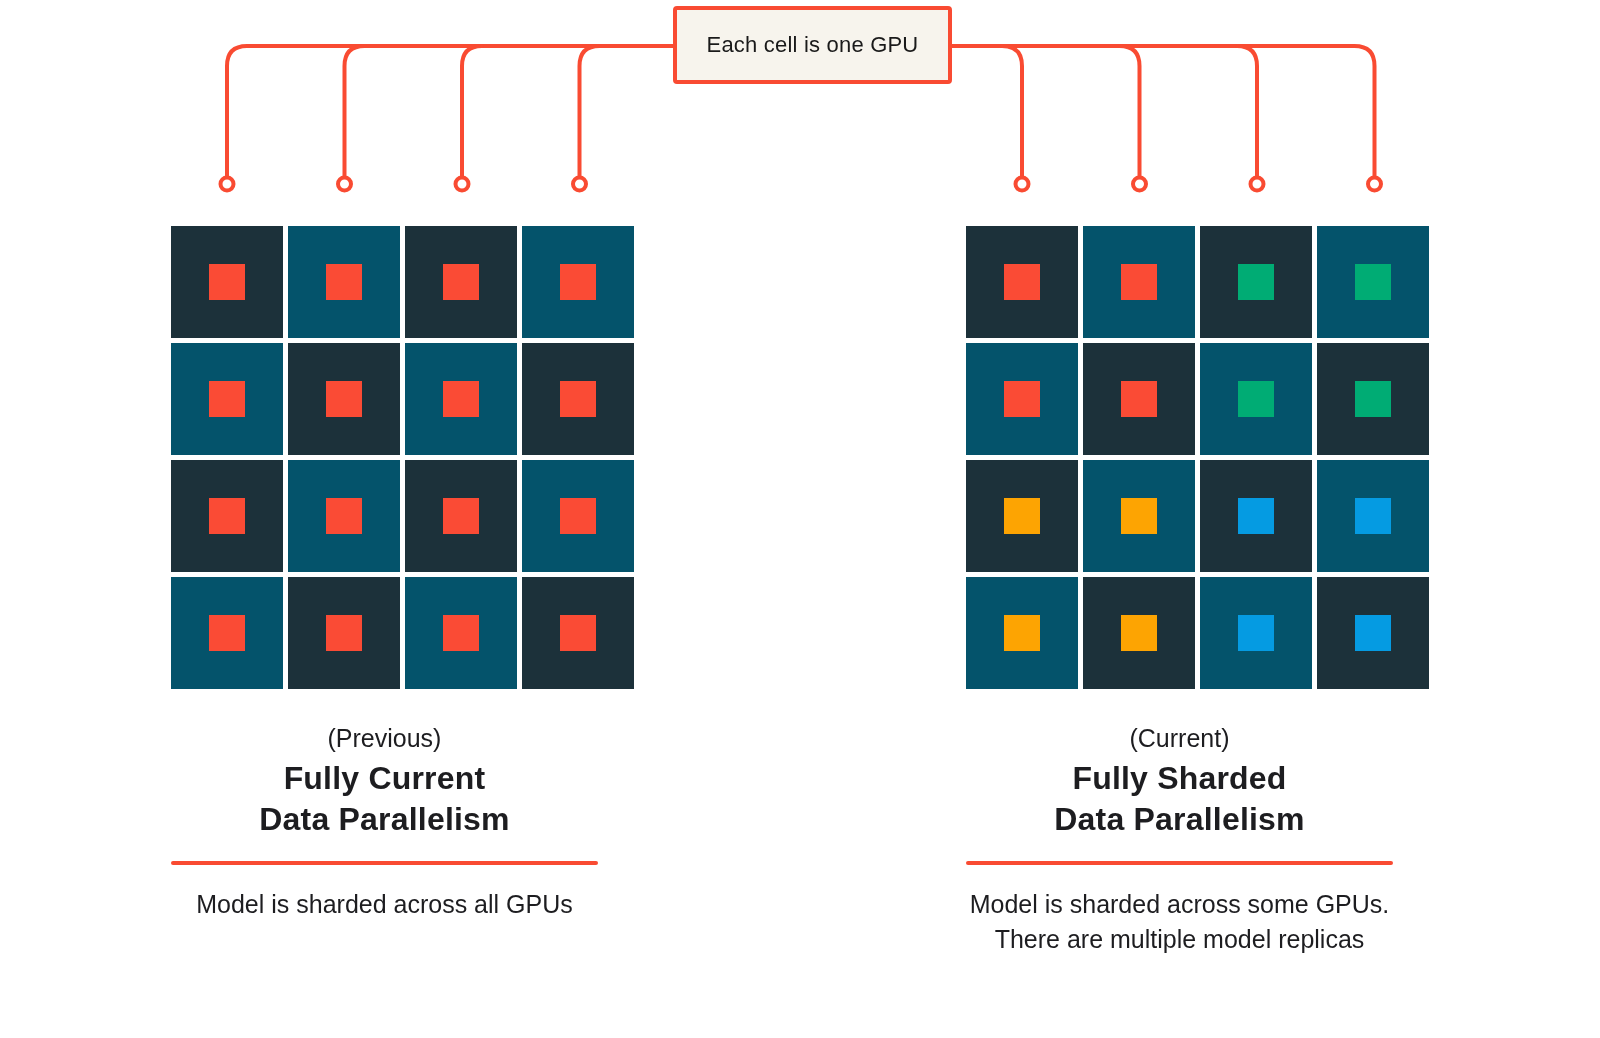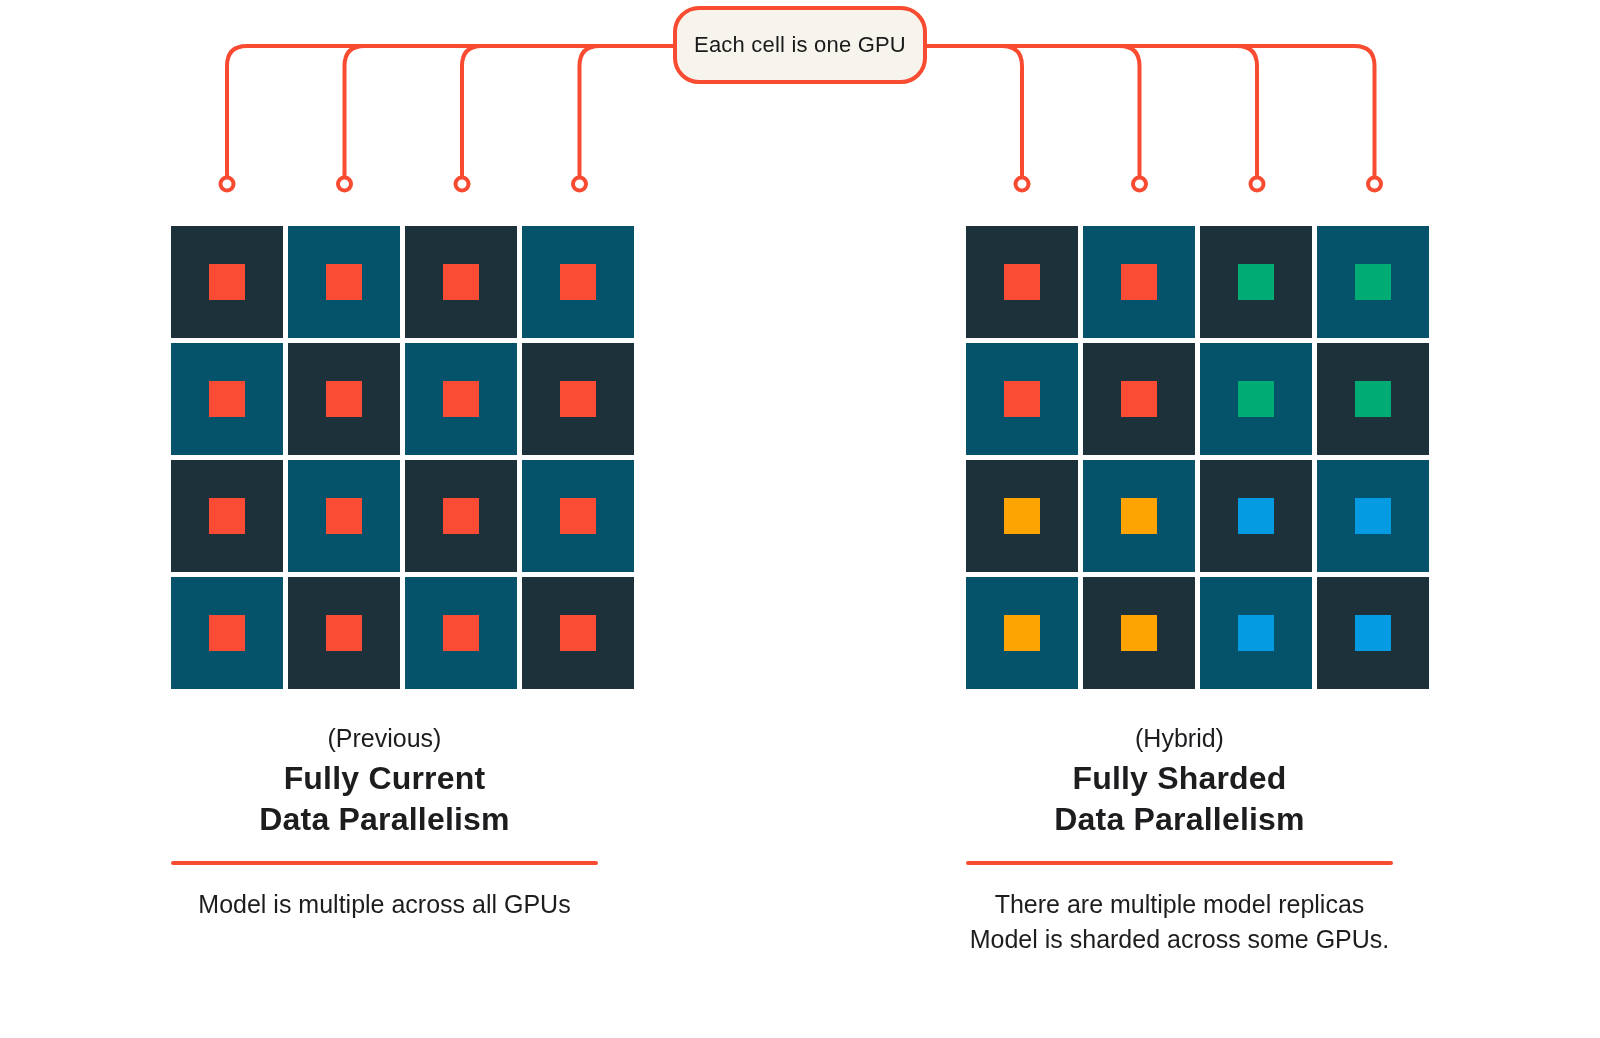--- a/index.html
+++ b/index.html
@@ -12,22 +12,22 @@
   *{box-sizing:border-box;}
   html,body{margin:0;padding:0;background:#ffffff;}
   body{
     width:1600px;height:1038px;position:relative;overflow:hidden;
     font-family:"Liberation Sans","DejaVu Sans",sans-serif;color:var(--text);
   }
   .connector-svg{position:absolute;left:0;top:0;z-index:1;}
   .connector-svg path{fill:none;stroke:var(--accent);stroke-width:4;stroke-linecap:round;}
   .connector-svg circle{fill:#ffffff;stroke:var(--accent);stroke-width:4;}
   .callout{
-    position:absolute;left:673px;top:6px;width:254px;height:78px;z-index:2;
-    background:var(--callout-bg);border:4px solid var(--accent);border-radius:26px;
+    position:absolute;left:673px;top:6px;width:279px;height:78px;z-index:2;
+    background:var(--callout-bg);border:4px solid var(--accent);border-radius:4px;
     display:flex;align-items:center;justify-content:center;
   }
   .callout-label{font-size:22px;letter-spacing:.2px;color:#1a1a1a;}
   .panel{position:absolute;top:226px;width:427px;}
   .panel-left{left:171px;}
   .panel-right{left:966px;}
   .gpu-grid{
     display:grid;grid-template-columns:repeat(4,112px);grid-auto-rows:112px;gap:5px;
     width:463px;height:463px;
   }
@@ -123,21 +123,21 @@
       </div>
     </div>
   <div class="panel-text">
     <div class="panel-tag">(Previous)</div>
     <div class="panel-title">
       <div>Fully Current</div>
       <div>Data Parallelism</div>
     </div>
     <div class="panel-divider"></div>
     <div class="panel-caption">
-      <div>Model is multiple across all GPUs</div>
+      <div>Model is sharded across all GPUs</div>
       <div></div>
     </div>
   </div>
 </section>
 
 <section class="panel panel-right">
   <div class="gpu-grid">
       <div class="gpu-cell" style="background: rgb(28, 49, 58);">
         <div class="gpu-chip" style="background: rgb(250, 75, 53);"></div>
       </div>
@@ -181,24 +181,24 @@
         <div class="gpu-chip" style="background: rgb(253, 164, 2);"></div>
       </div>
       <div class="gpu-cell" style="background: rgb(4, 83, 107);">
         <div class="gpu-chip" style="background: rgb(5, 155, 226);"></div>
       </div>
       <div class="gpu-cell" style="background: rgb(28, 49, 58);">
         <div class="gpu-chip" style="background: rgb(5, 155, 226);"></div>
       </div>
     </div>
   <div class="panel-text">
-    <div class="panel-tag">(Hybrid)</div>
+    <div class="panel-tag">(Current)</div>
     <div class="panel-title">
       <div>Fully Sharded</div>
       <div>Data Parallelism</div>
     </div>
     <div class="panel-divider"></div>
     <div class="panel-caption">
+      <div>Model is sharded across some GPUs.</div>
       <div>There are multiple model replicas</div>
-      <div>Model is sharded across some GPUs.</div>
     </div>
   </div>
 </section>
 
 </body></html>

